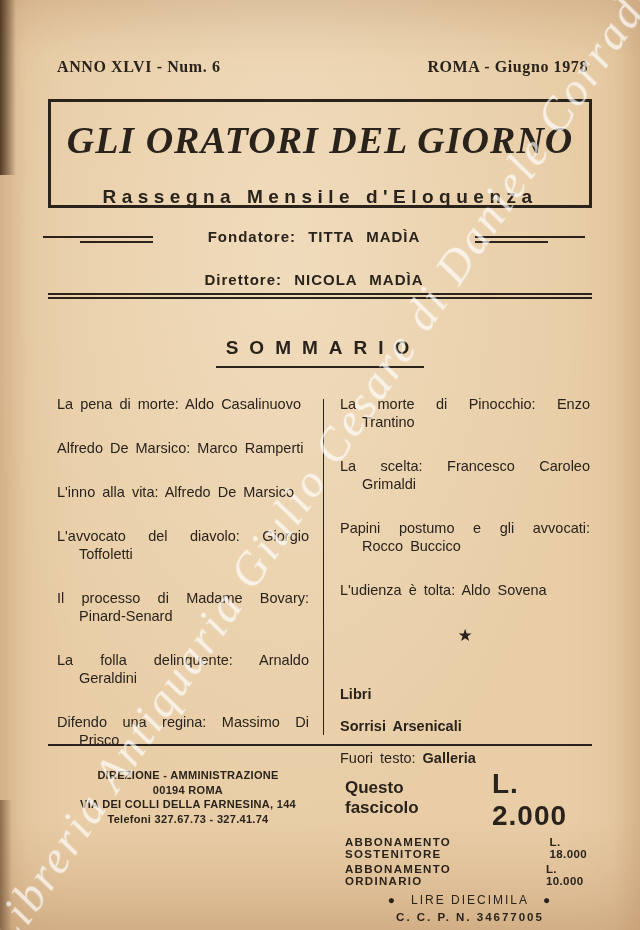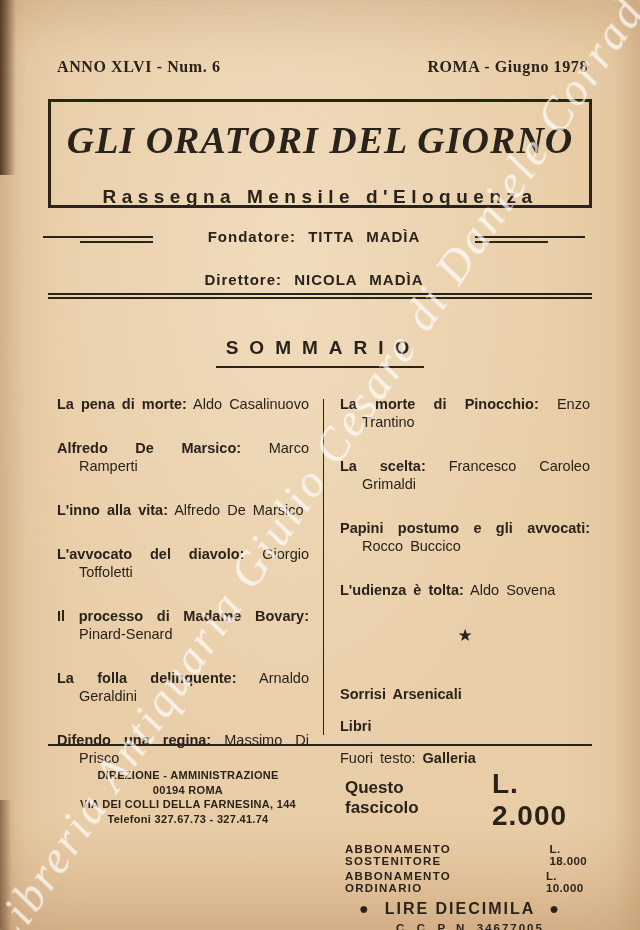--- a/index.html
+++ b/index.html
@@ -62,36 +62,36 @@
     border-bottom:2px solid #2a231c; padding:0 4px 7px 10px;
   }
   .columns { position:absolute; left:57px; right:50px; top:395px; height:340px; display:flex; }
   .col-left { width:252px; }
   .col-divider { width:1px; background:#2a231c; margin:4px 16px 0 14px; }
   .col-right { flex:1; }
   .item {
     font-size:14.5px; line-height:18px; margin-bottom:26px;
     padding-left:22px; text-indent:-22px; word-spacing:3px; text-align:justify;
   }
-  .item b { font-weight:700; }
+  .item b { font-weight:400; }
   .star-row { text-align:center; font-size:17px; margin:10px 0 40px 0; }
   .extra { font-weight:700; font-size:14.5px; margin-bottom:16px; word-spacing:3px; }
   .fuori { font-size:14.5px; word-spacing:3px; }
   .fuori b { font-weight:700; }
   
   .footer-rule { position:absolute; left:48px; right:48px; top:744px; height:2px; background:#2a231c; }
   .footer { position:absolute; left:57px; right:45px; top:768px; display:flex; }
   .footer-left { width:262px; text-align:center; font-weight:700; font-size:11px; line-height:14.5px; letter-spacing:0.3px; }
   .footer-right { flex:1; padding-left:26px; }
-  .price-row { display:flex; justify-content:center; align-items:baseline; gap:14px; margin-bottom:11px; }
+  .price-row { display:flex; justify-content:center; align-items:baseline; gap:14px; margin-bottom:4px; }
   .price-label { font-weight:700; font-size:17px; word-spacing:6px; }
   .price-value { font-weight:700; font-size:28px; letter-spacing:1px; }
   .sub-row { display:flex; justify-content:space-between; font-weight:700; font-size:11.5px; letter-spacing:1.3px; margin-top:3px; }
   .sub-row .sub-value { letter-spacing:0.4px;margin-left:24px; }
-  .lire-row { font-weight:700; font-size:16px; letter-spacing:2px; margin-top:6px; }
+  .lire-row { text-align:center; font-weight:400; font-size:12px; letter-spacing:2px; margin-top:6px; }
   .lire-row .bullet { padding:0 14px; }
   .ccp-row { text-align:center; font-weight:700; font-size:11.5px; letter-spacing:2px; margin-top:4px; }
   
   .watermark {
     position:absolute; left:50%; top:50%;
     transform:translate(-50%,-50%) rotate(-56deg);
     font-family:"Liberation Serif", serif; font-style:italic;
     font-size:46px; letter-spacing:3px; white-space:nowrap;
     color:rgba(255,255,255,0.55); text-shadow:0 0 2px rgba(255,255,255,0.35);
     pointer-events:none; z-index:5;
@@ -151,22 +151,22 @@
       <div class="item"><b>La folla delinquente:</b> <span>Arnaldo Geraldini</span></div>
       <div class="item"><b>Difendo una regina:</b> <span>Massimo Di Prisco</span></div>
     </div>
     <div class="col-divider"></div>
     <div class="col-right">
       <div class="item"><b>La morte di Pinocchio:</b> <span>Enzo Trantino</span></div>
       <div class="item"><b>La scelta:</b> <span>Francesco Caroleo Grimaldi</span></div>
       <div class="item"><b>Papini postumo e gli avvocati:</b> <span>Rocco Buccico</span></div>
       <div class="item"><b>L'udienza è tolta:</b> <span>Aldo Sovena</span></div>
       <div class="star-row">★</div>
+      <div class="extra">Libri</div>
       <div class="extra">Sorrisi Arsenicali</div>
-      <div class="extra">Libri</div>
       <div class="fuori">
         <span>Fuori testo:</span>
         <b>Galleria</b>
       </div>
     </div>
   </div>
 
   <div class="footer-rule"></div>
 
   <div class="footer">

